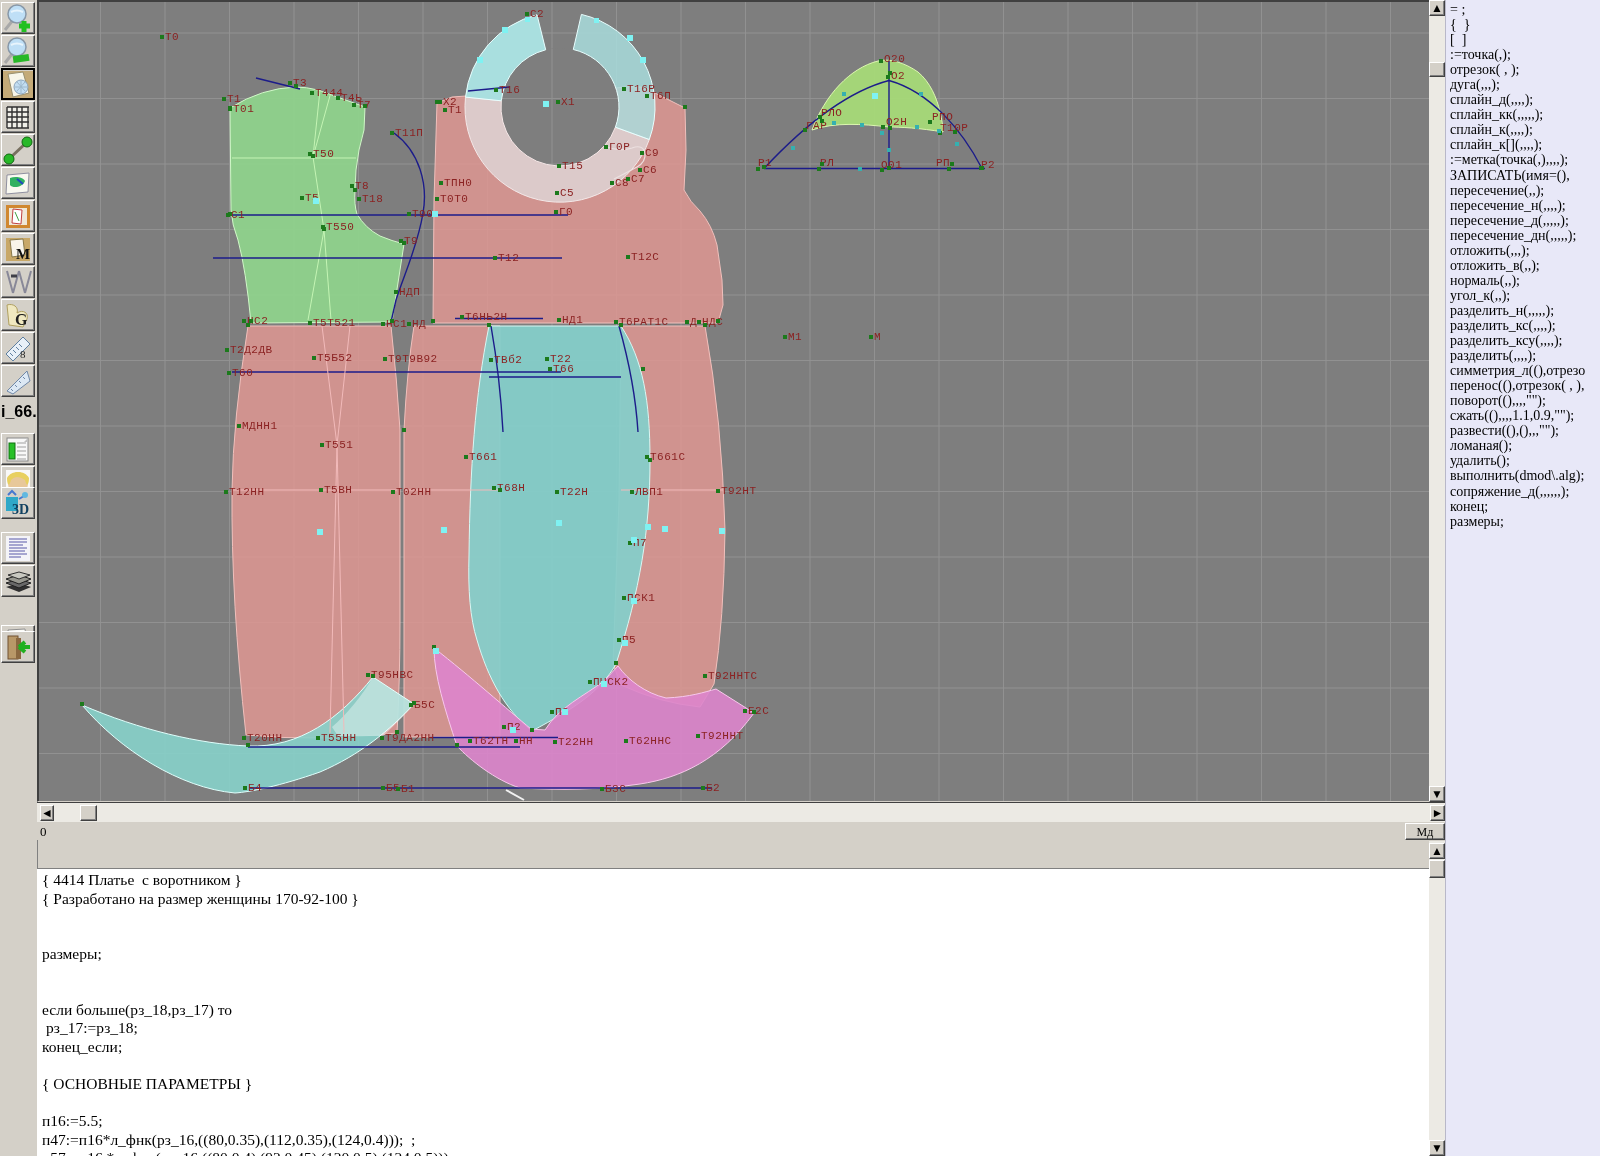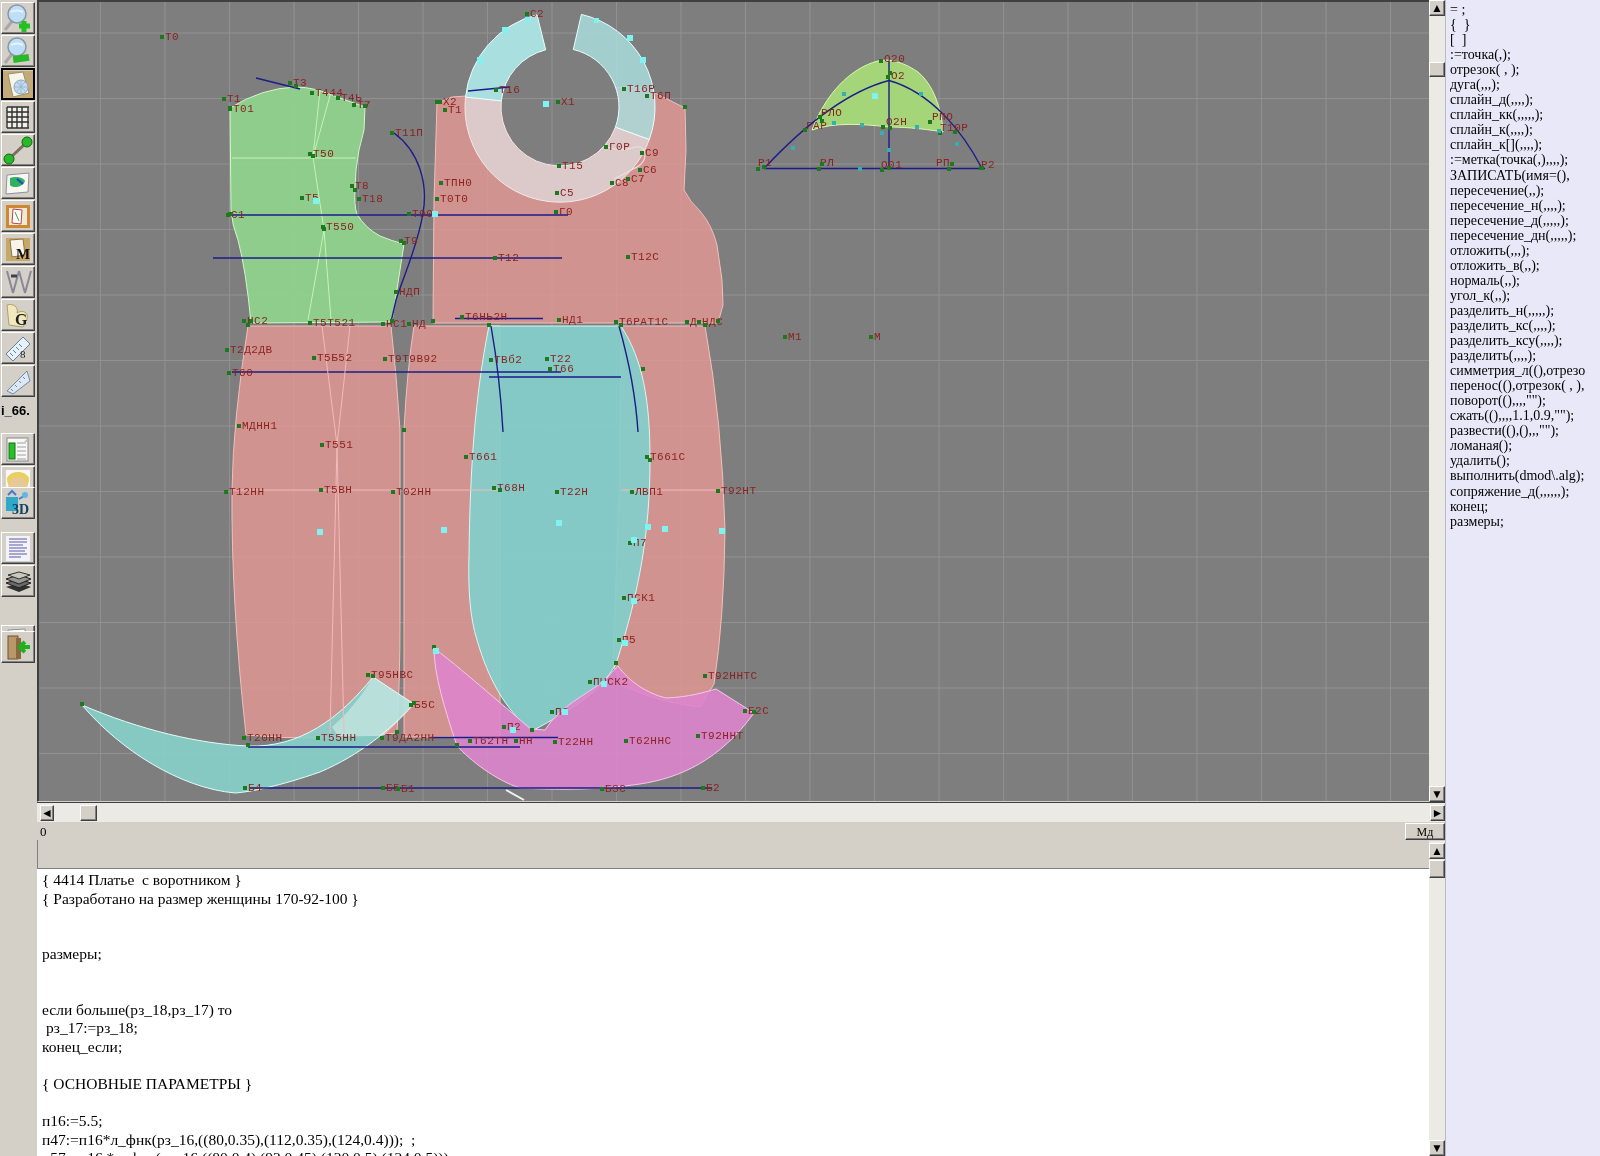--- a/index.html
+++ b/index.html
@@ -93,21 +93,21 @@
         <path d="M7 19l3 3M10 16l3 3M13 13l3 3M16 10l3 3" stroke="#6080a0"></path>
         <text x="17" y="24" font-size="11" font-family="Liberation Serif" fill="#202020">8</text>
       </svg>
     </div>
 <div class="tbtn" style="top:365px">
       <svg width="30" height="29">
         <path d="M4 24 L24 4 L27 14 L10 27 Z" fill="#dce8f4" stroke="#7088a8"></path>
         <path d="M8 22l2 2M12 18l2 2M16 14l2 2M20 10l2 2" stroke="#7088a8"></path>
       </svg>
     </div>
-<div class="abs" style="top:403px;left:1px;font-size:13px;font-weight:bold;font-family:'Liberation Sans',sans-serif;color:#000">i_66.</div>
+<div class="abs" style="top:403px;left:1px;font-size:16px;font-weight:bold;font-family:'Liberation Sans',sans-serif;color:#000">i_66.</div>
 <div class="tbtn" style="top:433px">
       <svg width="30" height="29">
         <rect x="4" y="3" width="21" height="23" fill="#f8f8f8" stroke="#888"></rect>
         <path d="M25 3 l-4 4 h4 Z" fill="#c0c0c0"></path>
         <rect x="6" y="8" width="6" height="16" fill="#28c028" stroke="#107010"></rect>
         <path d="M14 8h9M14 12h9M14 16h9M14 20h9M14 24h9" stroke="#a0a0a0"></path>
       </svg>
     </div>
 <div class="tbtn" style="top:466px">
       <svg width="30" height="29">

